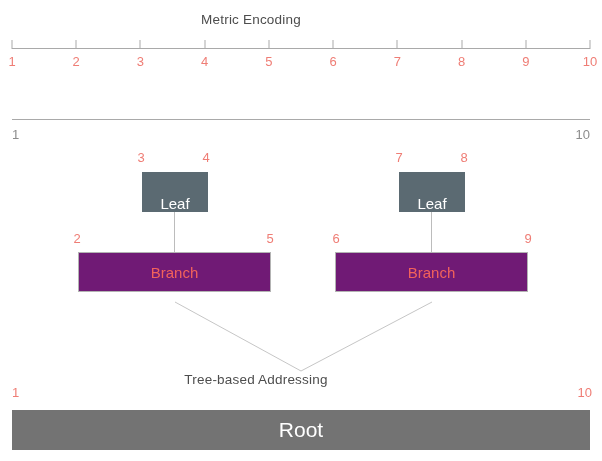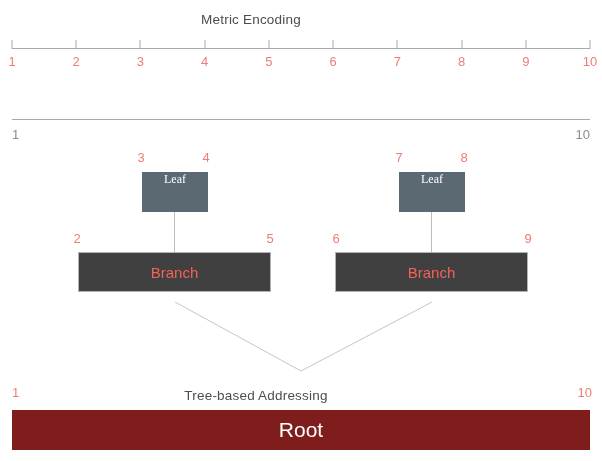--- a/index.html
+++ b/index.html
@@ -10,21 +10,21 @@
     overflow: hidden;
   }
   .canvas { position: relative; width: 602px; height: 461px; background: #ffffff; }
 
   .sec-title {
     position: absolute; left: 0; width: 502px;
     text-align: center; font-size: 13.5px; color: #4d4d4d; letter-spacing: 0.2px;
   }
   #metric-title { top: 12px; }
   #binary-title { top: 93px; }
-  #root-title   { top: 388px; padding-left: 10px; }
+  #root-title   { top: 372px; padding-left: 10px; }
 
   
   .ruler {
     position: absolute; left: 12px; top: 40px; width: 578px; height: 9px;
     border-bottom: 1px solid #a9a9a9;
   }
   .tick {
     position: absolute; top: 0; width: 1px; height: 9px; background: #a9a9a9;
     transform: translateX(-0.5px);
   }
@@ -50,54 +50,53 @@
     position: absolute; transform: translateX(-50%);
     font-size: 13px; color: #ef7d75;
   }
   .row-leaf   { top: 150px; }
   .row-branch { top: 231px; }
 
   
   .leaf {
     position: absolute; top: 172px; width: 66px; height: 40px;
     background: #5b6a72; color: #ffffff;
-    display: flex; align-items: flex-start; justify-content: center;
-    font-size: 12px;
-    font-family: Liberation Serif, serif;
+    display: flex; align-items: flex-end; justify-content: center;
+    font-size: 15px;
   }
   #leaf-0 { left: 142px; }
   #leaf-1 { left: 399px; }
 
   
   .connector {
     position: absolute; top: 212px; width: 1px; height: 40px; background: #bcbcbc;
   }
   #connector-0 { left: 174px; }
   #connector-1 { left: 431px; }
 
   
   .branch {
     position: absolute; top: 252px; width: 193px; height: 40px;
-    background: #404040; border: 1px solid #b3b3b3;
+    background: #701a75; border: 1px solid #b3b3b3;
     display: flex; align-items: center; justify-content: center;
     font-size: 15px; color: #f2625b;
   }
   #branch-0 { left: 78px; }
   #branch-1 { left: 335px; }
 
   
   .v-lines { position: absolute; left: 0; top: 0; width: 602px; height: 461px; pointer-events: none; }
 
   
   .root-num { position: absolute; top: 385px; font-size: 13px; color: #ef7d75; }
   #root-start { left: 12px; }
   #root-end   { right: 10px; }
   .root-bar {
     position: absolute; left: 12px; top: 410px; width: 578px; height: 40px;
-    background: #7f1d1d; color: #ffffff;
+    background: #737373; color: #ffffff;
     display: flex; align-items: center; justify-content: center;
     font-size: 21px;
   }
 </style>
 </head>
 <body>
 
 <div class="canvas">
 
   <div class="sec-title" id="metric-title">Metric Encoding</div>

